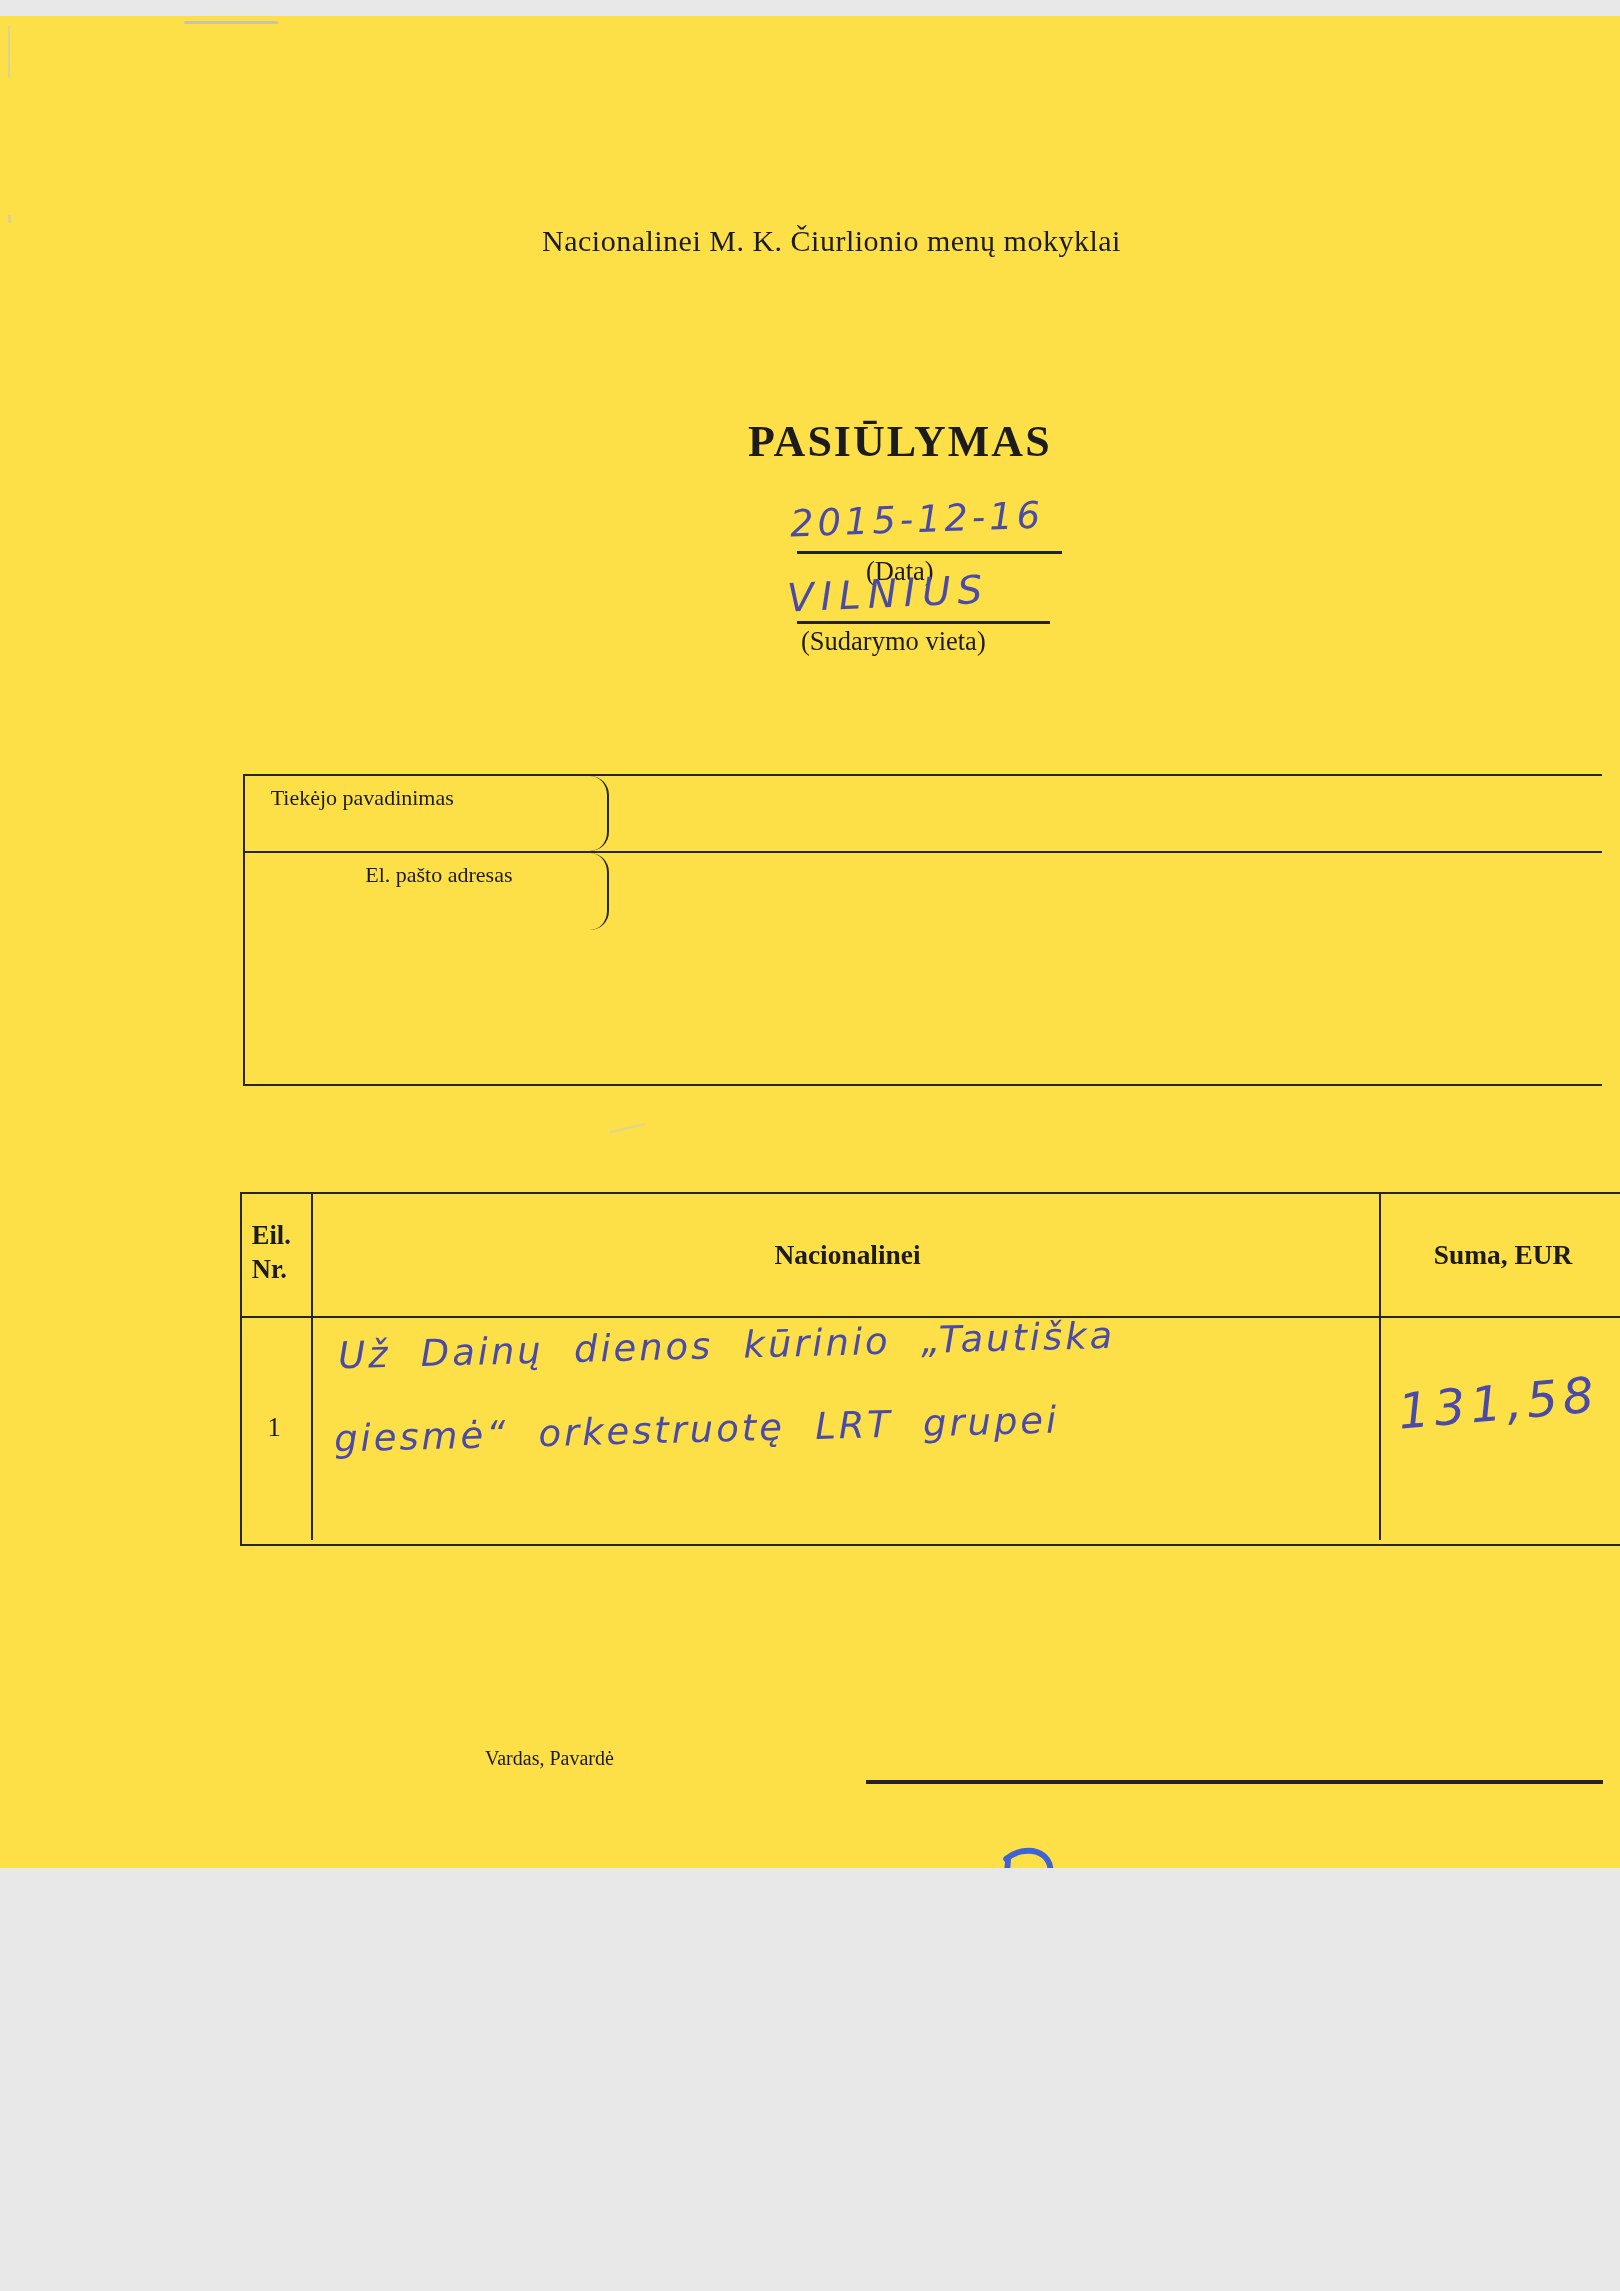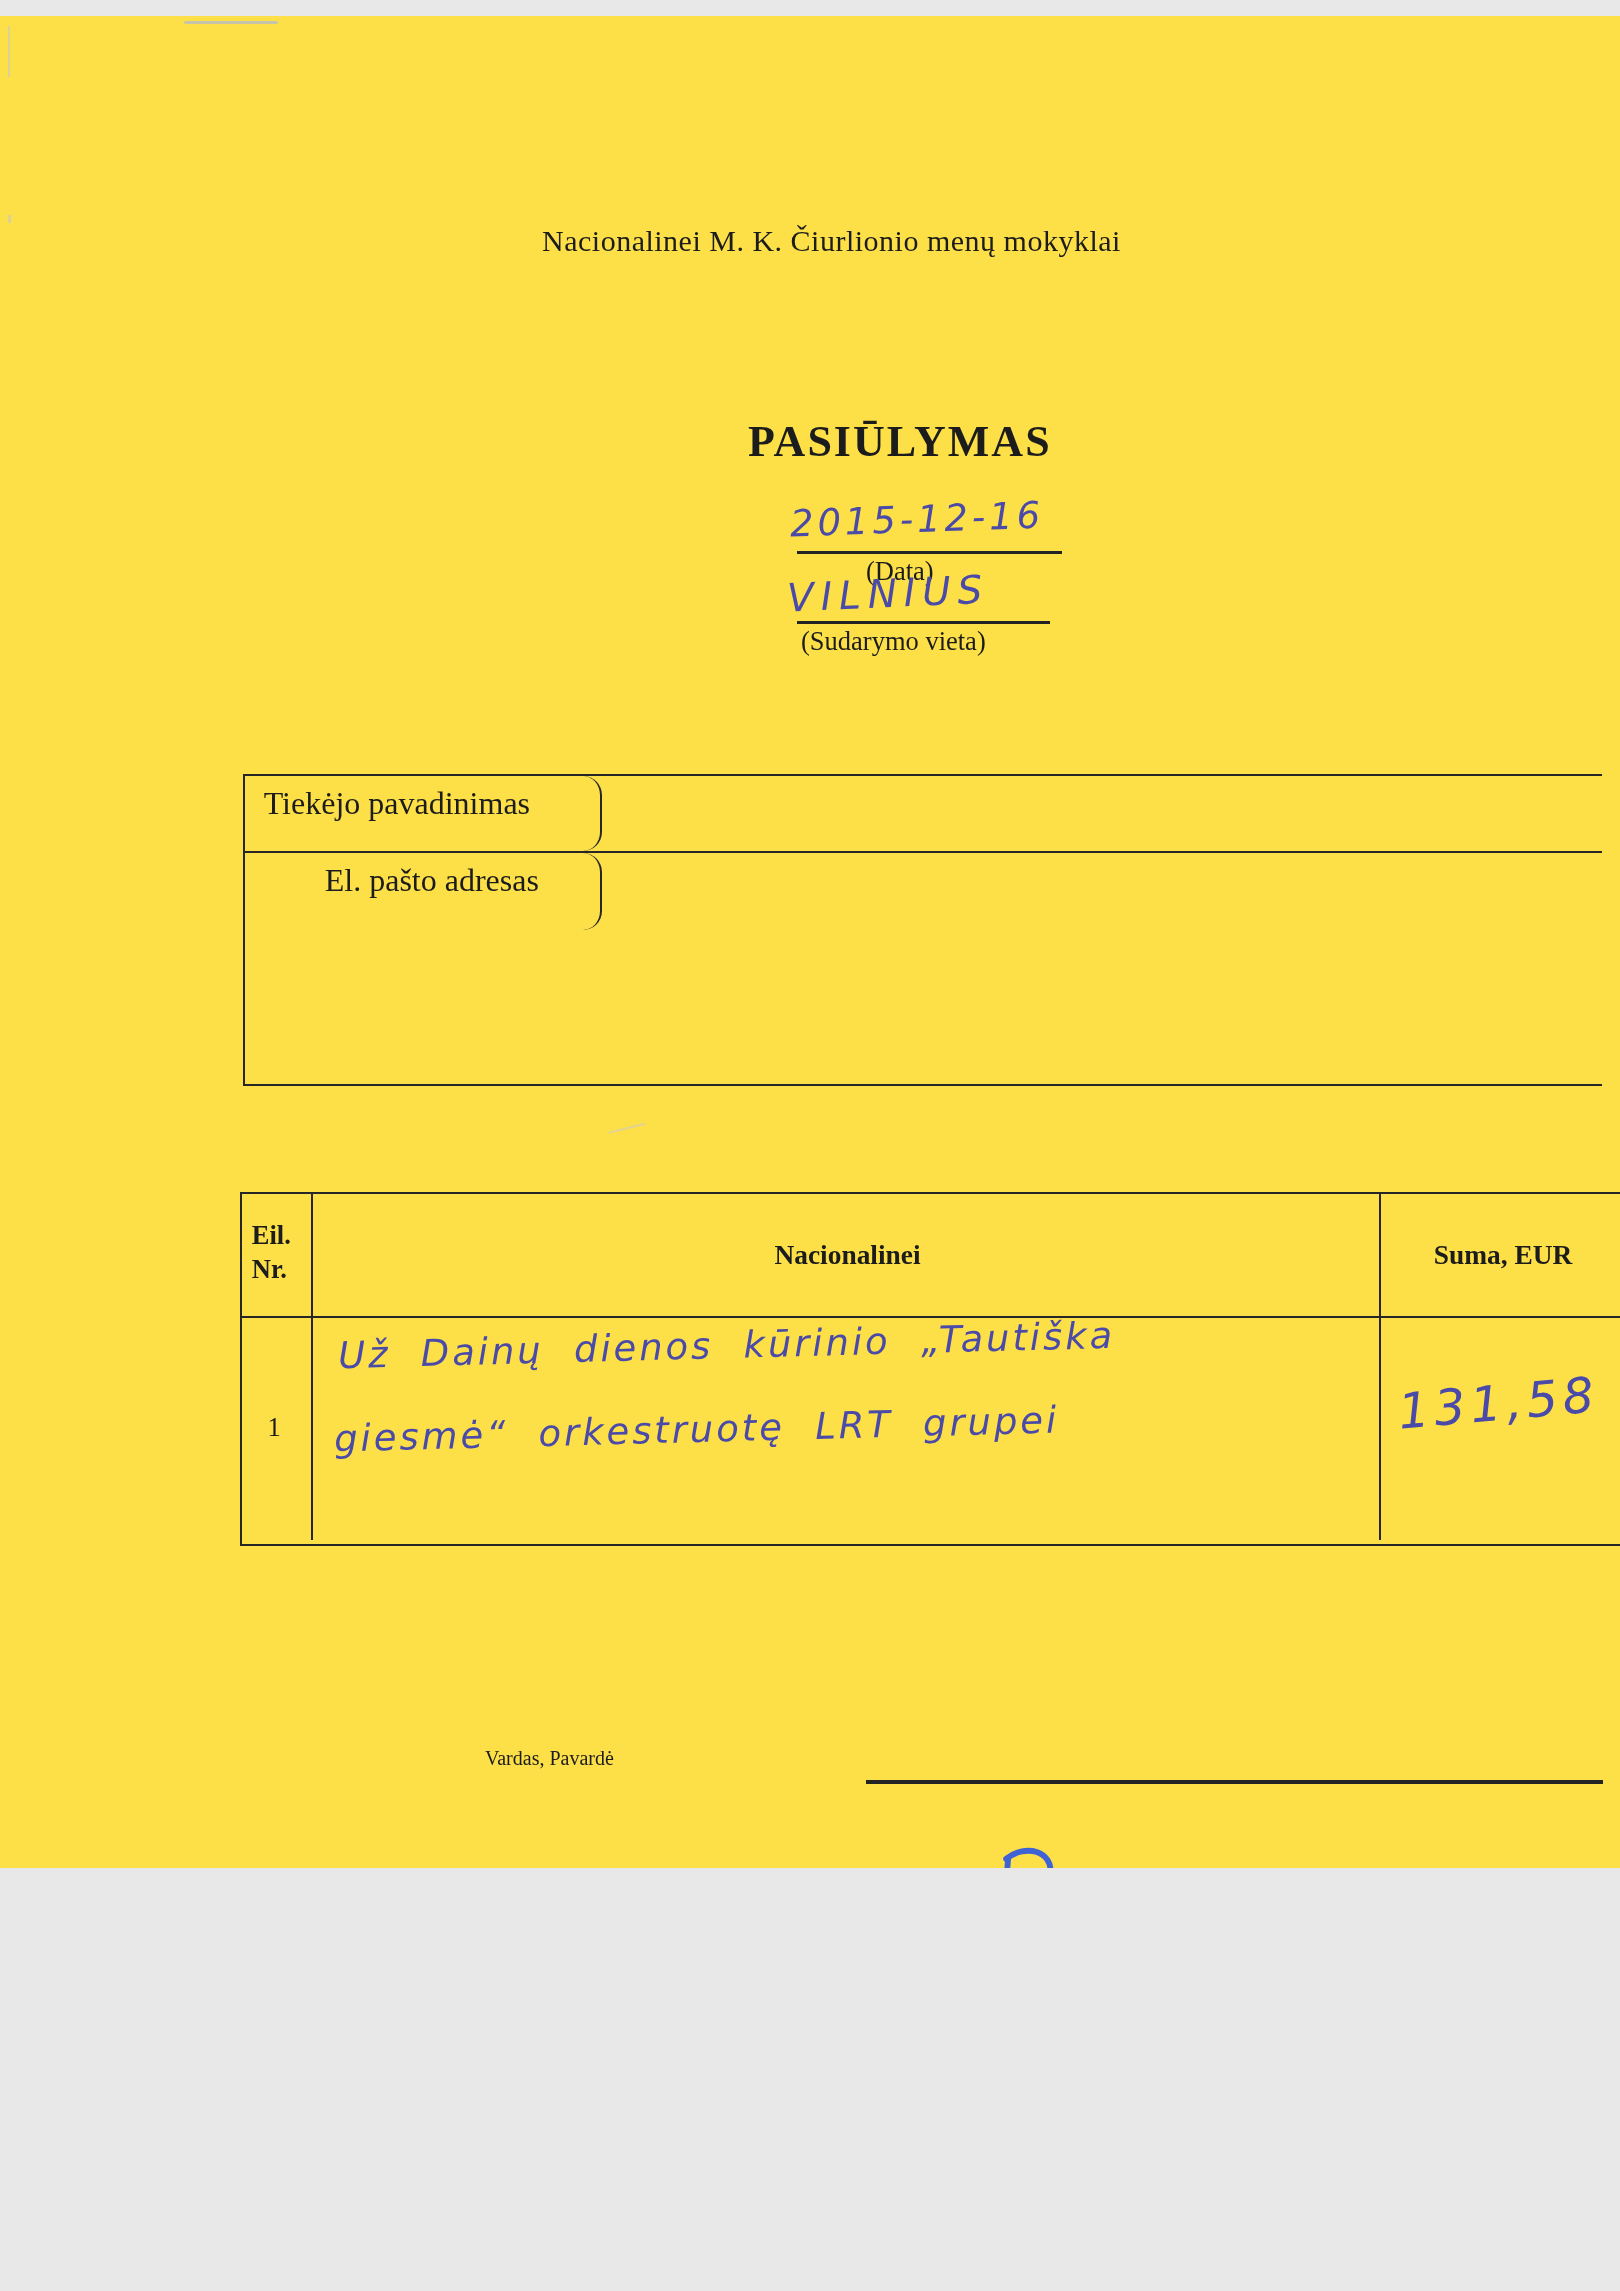--- a/index.html
+++ b/index.html
@@ -32,23 +32,23 @@
   .lbl-vieta{left:801px;top:610px;}
 
   
   .t1{
     left:243px;top:758px;width:1357px;height:308px;
     border-top:2.9px solid #262626;border-left:2.9px solid #262626;border-bottom:2.9px solid #262626;
   }
   .t1-row{position:relative;height:77px;border-bottom:2.9px solid #262626;box-sizing:border-box;}
   .t1-row:last-child{border-bottom:none;text-align:center;}
   .t1-label{
-    position:absolute;left:5px;top:0;width:352px;height:100%;
+    position:absolute;left:12px;top:0;width:352px;height:100%;
     border-right:2.9px solid #262626;box-sizing:border-box;
-    font-size:32px;padding:8.8px 0 0 13.7px;border-radius:19px;
+    font-size:22px;padding:8.8px 0 0 13.7px;border-radius:19px;
   }
   .t1-value{position:absolute;left:355px;top:0;right:0;height:100%;}
 
   
   .t2{
     left:240px;top:1176px;width:1380px;height:350px;
     border-top:2.9px solid #262626;border-left:2.9px solid #262626;border-bottom:2.9px solid #262626;
   }
   .t2-header{position:relative;height:124px;border-bottom:2.9px solid #262626;box-sizing:border-box;}
   .t2-body{position:relative;height:222px;}

